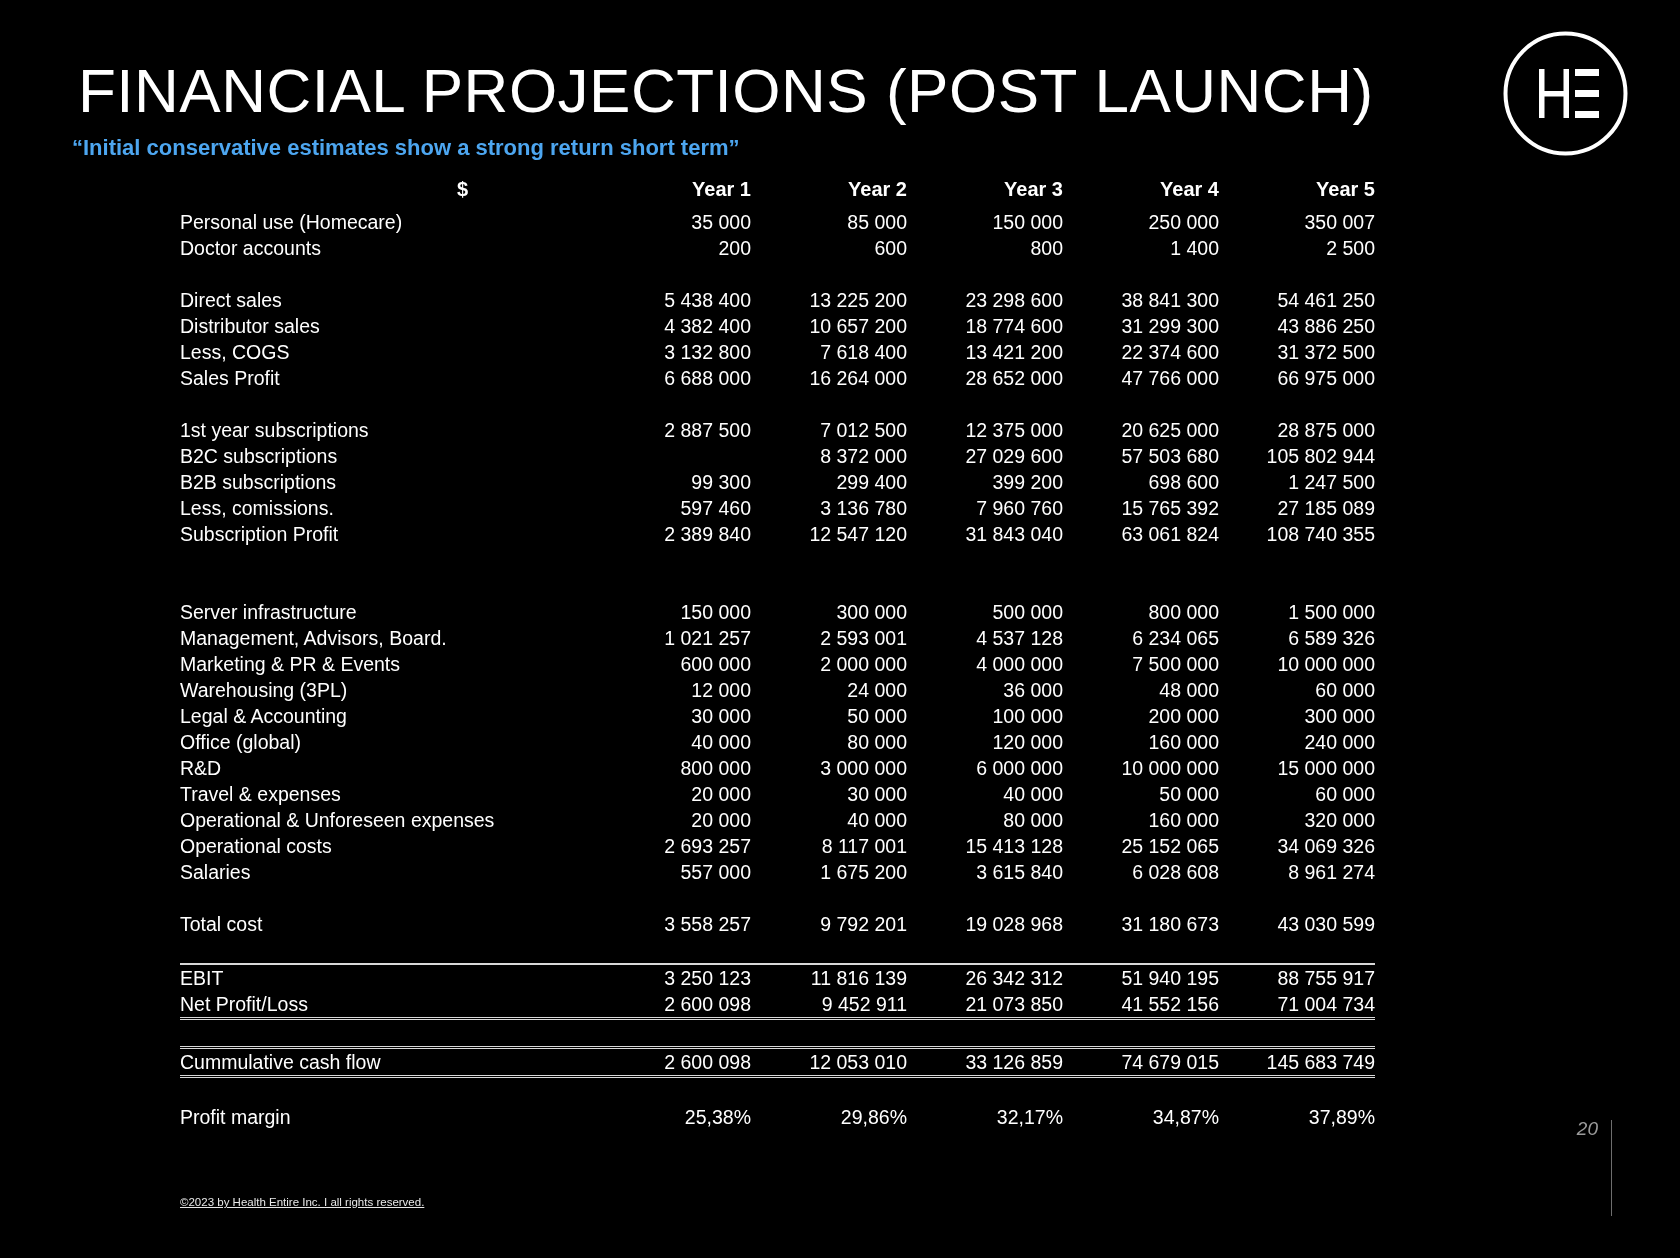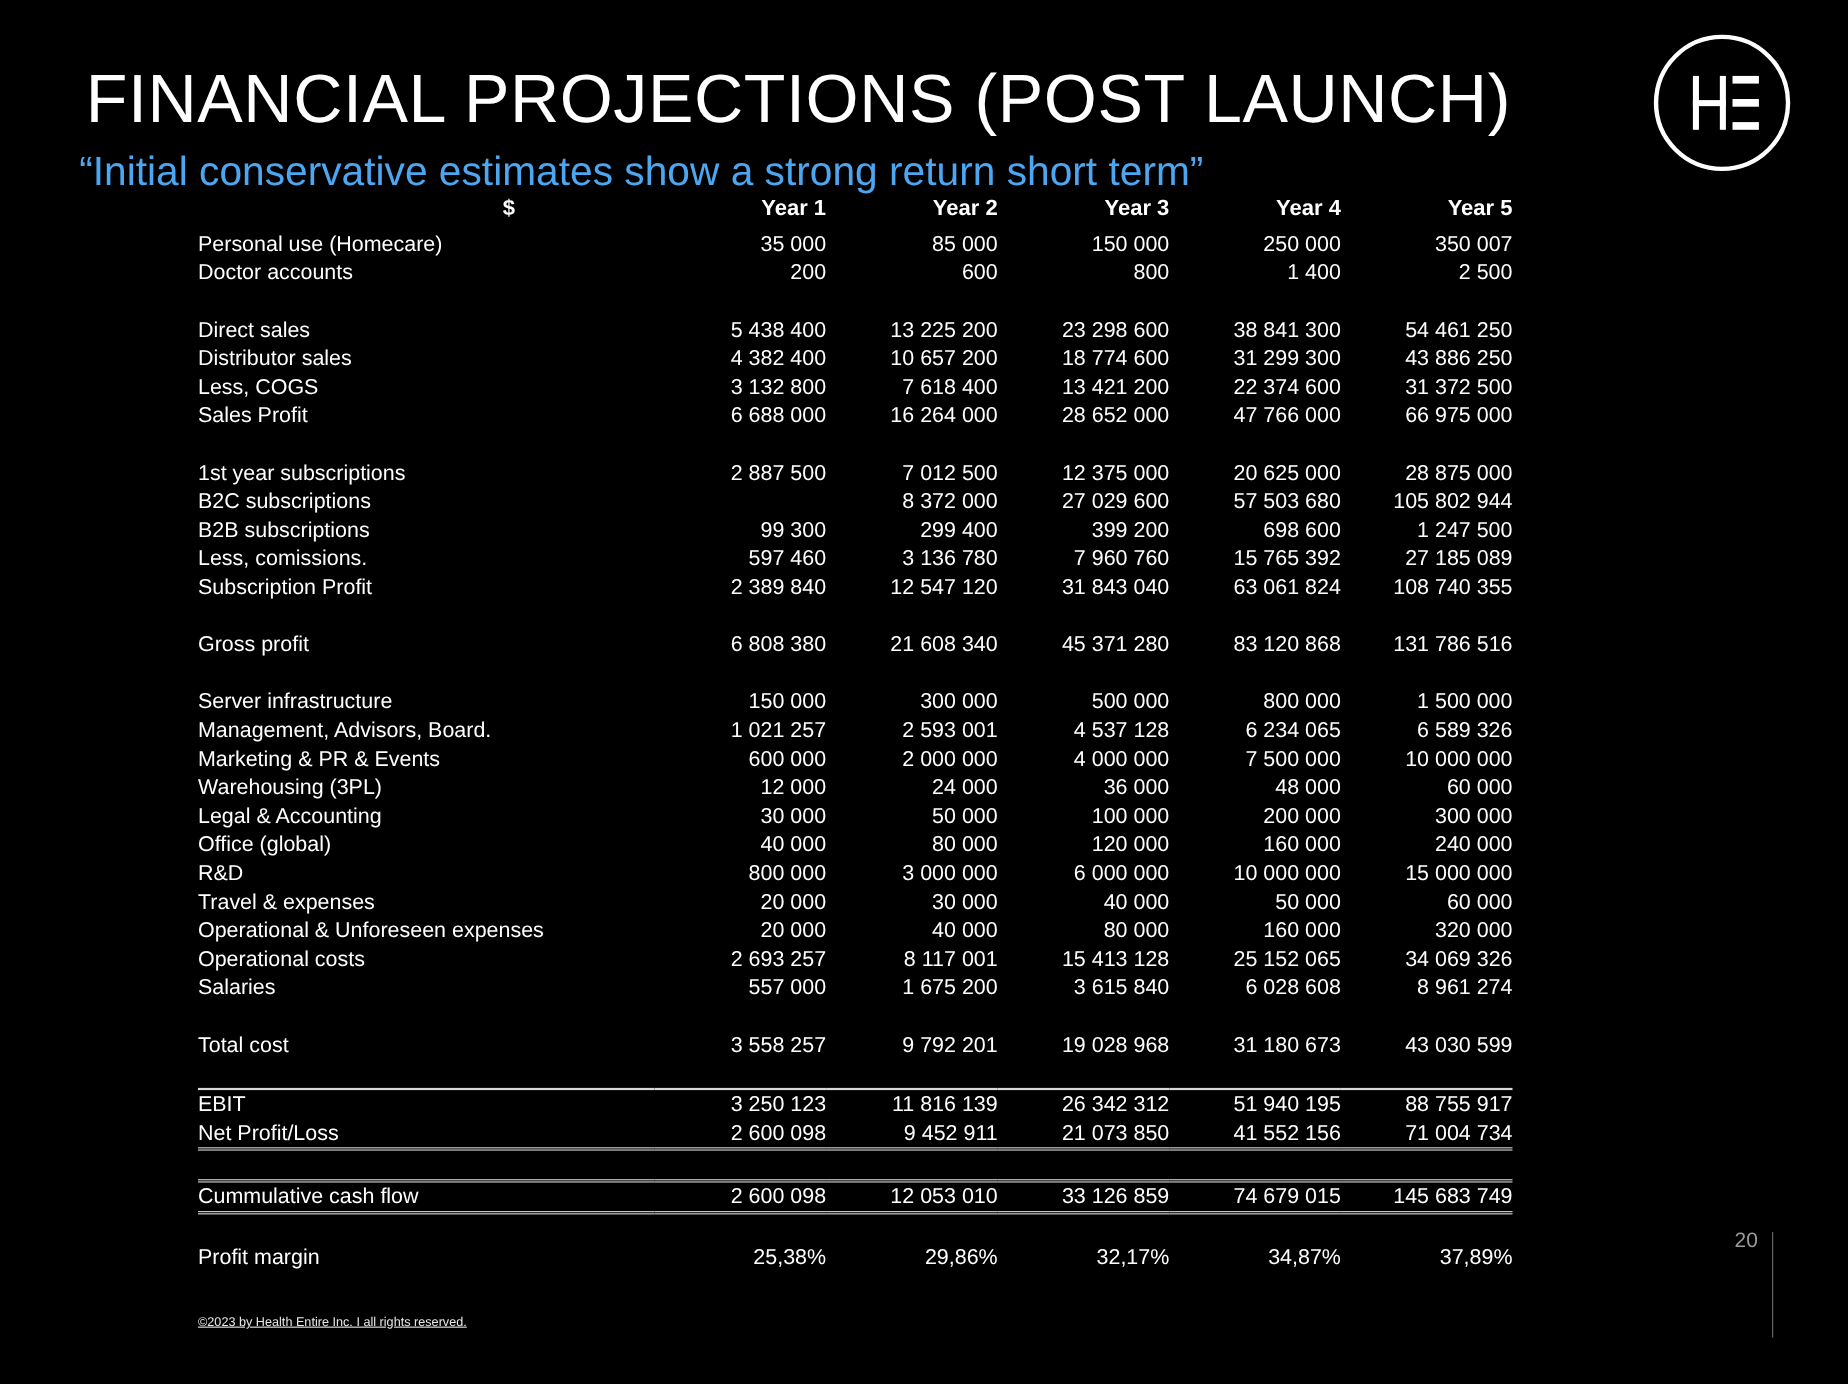--- a/index.html
+++ b/index.html
@@ -25,22 +25,22 @@
     font-weight: 400;
     letter-spacing: 0.5px;
     line-height: 1.0;
     color: #ffffff;
     white-space: nowrap;
   }
   #slide-subtitle {
     position: absolute;
     left: 72px;
     top: 135px;
-    font-size: 37px;
-    font-weight: 400;
+    font-size: 22px;
+    font-weight: 700;
     color: #4da6f0;
     white-space: nowrap;
   }
 
   
   #brand-logo {
     position: absolute;
     right: 48px;
     top: 27px;
     width: 133px;
@@ -116,20 +116,21 @@
     color: #e8e8e8;
     white-space: nowrap;
     text-decoration: underline;
   }
   #page-number {
     position: absolute;
     right: 82px;
     bottom: 118px;
     font-size: 19px;
     color: #9a9a9a;
+    font-style: italic;
   }
   #page-rule {
     position: absolute;
     right: 68px;
     bottom: 42px;
     width: 1px;
     height: 96px;
     background: #6e6e6e;
   }
 </style>
@@ -270,28 +271,20 @@
       <td class="num">12 547 120</td>
       <td class="num">31 843 040</td>
       <td class="num">63 061 824</td>
       <td class="num">108 740 355</td>
     </tr>
 
     <tr class="spacer">
         <td colspan="6"></td>
       </tr>
 
-    <tr class="accent bold">
-      <td class="label">Gross profit</td>
-      <td class="num">6 808 380</td>
-      <td class="num">21 608 340</td>
-      <td class="num">45 371 280</td>
-      <td class="num">83 120 868</td>
-      <td class="num">131 786 516</td>
-    </tr>
 
     <tr class="spacer">
         <td colspan="6"></td>
       </tr>
 
     <tr>
       <td class="label">Server infrastructure</td>
       <td class="num">150 000</td>
       <td class="num">300 000</td>
       <td class="num">500 000</td>

